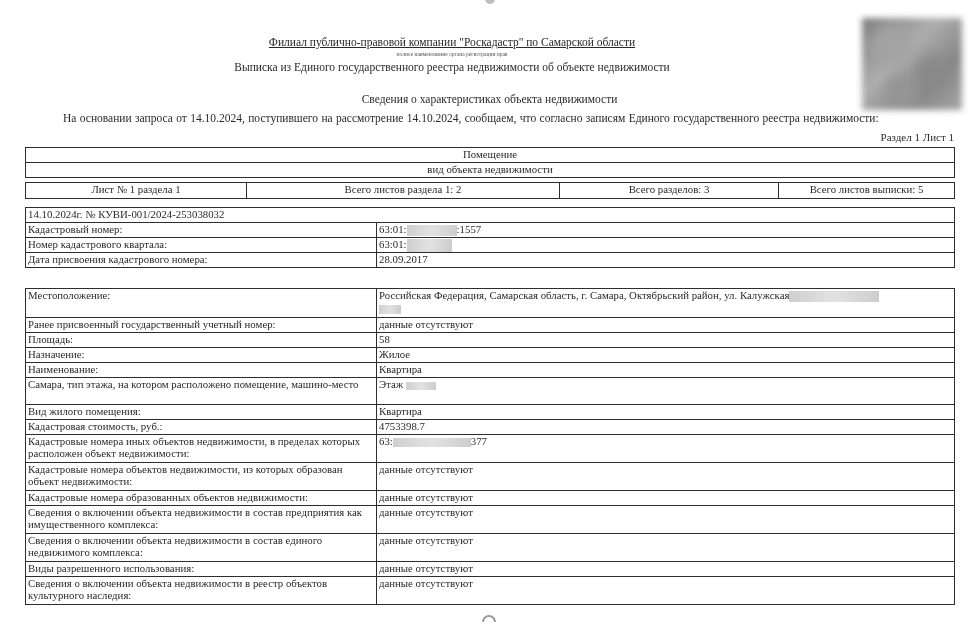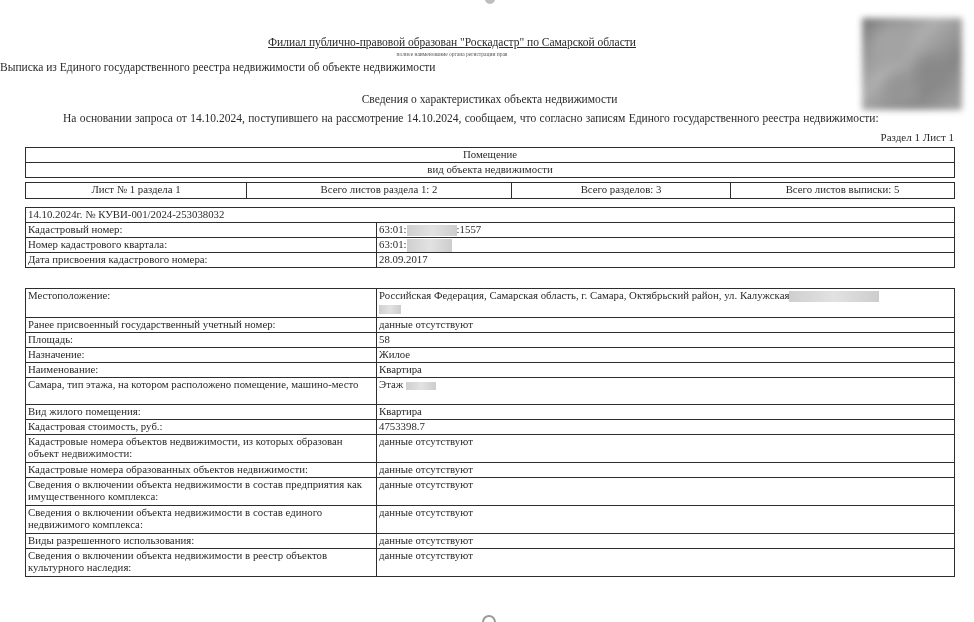--- a/index.html
+++ b/index.html
@@ -34,21 +34,21 @@
   .org-name {
     position: absolute; left: 0; width: 904px; top: 36px;
     text-align: center; font-size: 11.5px; text-decoration: underline;
   }
   .org-sub {
     position: absolute; left: 0; width: 904px; top: 51px;
     text-align: center; font-size: 5.5px; color: #555;
   }
   .doc-title {
     position: absolute; left: 0; width: 904px; top: 61px;
-    text-align: left; font-size: 11.5px;
+    text-align: center; font-size: 11.5px;
   }
   .section-title {
     position: absolute; left: 0; width: 979px; top: 93px;
     text-align: center; font-size: 11.5px;
   }
   .intro {
     position: absolute; left: 23px; top: 112px; white-space: nowrap;
     font-size: 11.5px; word-spacing: 0.5px; margin-left: 40px;
   }
   .sheet-ref {
@@ -84,21 +84,21 @@
   .col-l { width: 351px; margin-top: 40px; }
 </style>
 </head>
 <body>
 
 <div class="page">
   <div class="top-mark"></div>
 
   <div class="qr"></div>
 
-  <div class="org-name">Филиал публично-правовой образован "Роскадастр" по Самарской области</div>
+  <div class="org-name">Филиал публично-правовой компании "Роскадастр" по Самарской области</div>
   <div class="org-sub">полное наименование органа регистрации прав</div>
   <div class="doc-title">Выписка из Единого государственного реестра недвижимости об объекте недвижимости</div>
   <div class="section-title">Сведения о характеристиках объекта недвижимости</div>
   <div class="intro">На  основании запроса от 14.10.2024, поступившего на рассмотрение 14.10.2024, сообщаем, что согласно записям Единого государственного реестра недвижимости:</div>
   <div class="sheet-ref">Раздел 1 Лист 1</div>
 
   <table class="doc t-head">
     <tbody>
         <tr>
           <td>Помещение</td>
@@ -106,21 +106,21 @@
     <tr>
           <td>вид объекта недвижимости</td>
         </tr>
   </tbody>
     </table>
 
   <table class="doc t-sheets">
     <tbody>
         <tr>
       <td style="width:221px">Лист № 1 раздела 1</td>
-      <td style="width:265px">Всего листов раздела 1: 2</td>
+      <td style="width:313px">Всего листов раздела 1: 2</td>
       <td style="width:219px">Всего разделов: 3</td>
       <td>Всего листов выписки: 5</td>
     </tr>
   </tbody>
     </table>
 
   <table class="doc t-main1">
     <tbody>
         <tr>
       <td colspan="2">14.10.2024г. № КУВИ-001/2024-253038032</td>
@@ -176,20 +176,26 @@
     </tr>
     <tr>
       <td class="col-l" style="height:15px">Вид жилого помещения:</td>
       <td>Квартира</td>
     </tr>
     <tr>
       <td class="col-l" style="height:15px">Кадастровая стоимость, руб.:</td>
       <td>4753398.7</td>
     </tr>
     <tr>
+      <td class="col-l" style="height:28px">Кадастровые номера иных объектов недвижимости, в пределах которых расположен объект недвижимости:</td>
+      <td>
+        <span>63:</span><span class="blur" style="width:78px;height:9px"></span><span>377</span>
+      </td>
+    </tr>
+    <tr>
       <td class="col-l" style="height:28px">Кадастровые номера объектов недвижимости, из которых образован объект недвижимости:</td>
       <td>данные отсутствуют</td>
     </tr>
     <tr>
       <td class="col-l" style="height:15px">Кадастровые номера образованных объектов недвижимости:</td>
       <td>данные отсутствуют</td>
     </tr>
     <tr>
       <td class="col-l" style="height:28px">Сведения о включении объекта недвижимости в состав предприятия как имущественного комплекса:</td>
       <td>данные отсутствуют</td>

